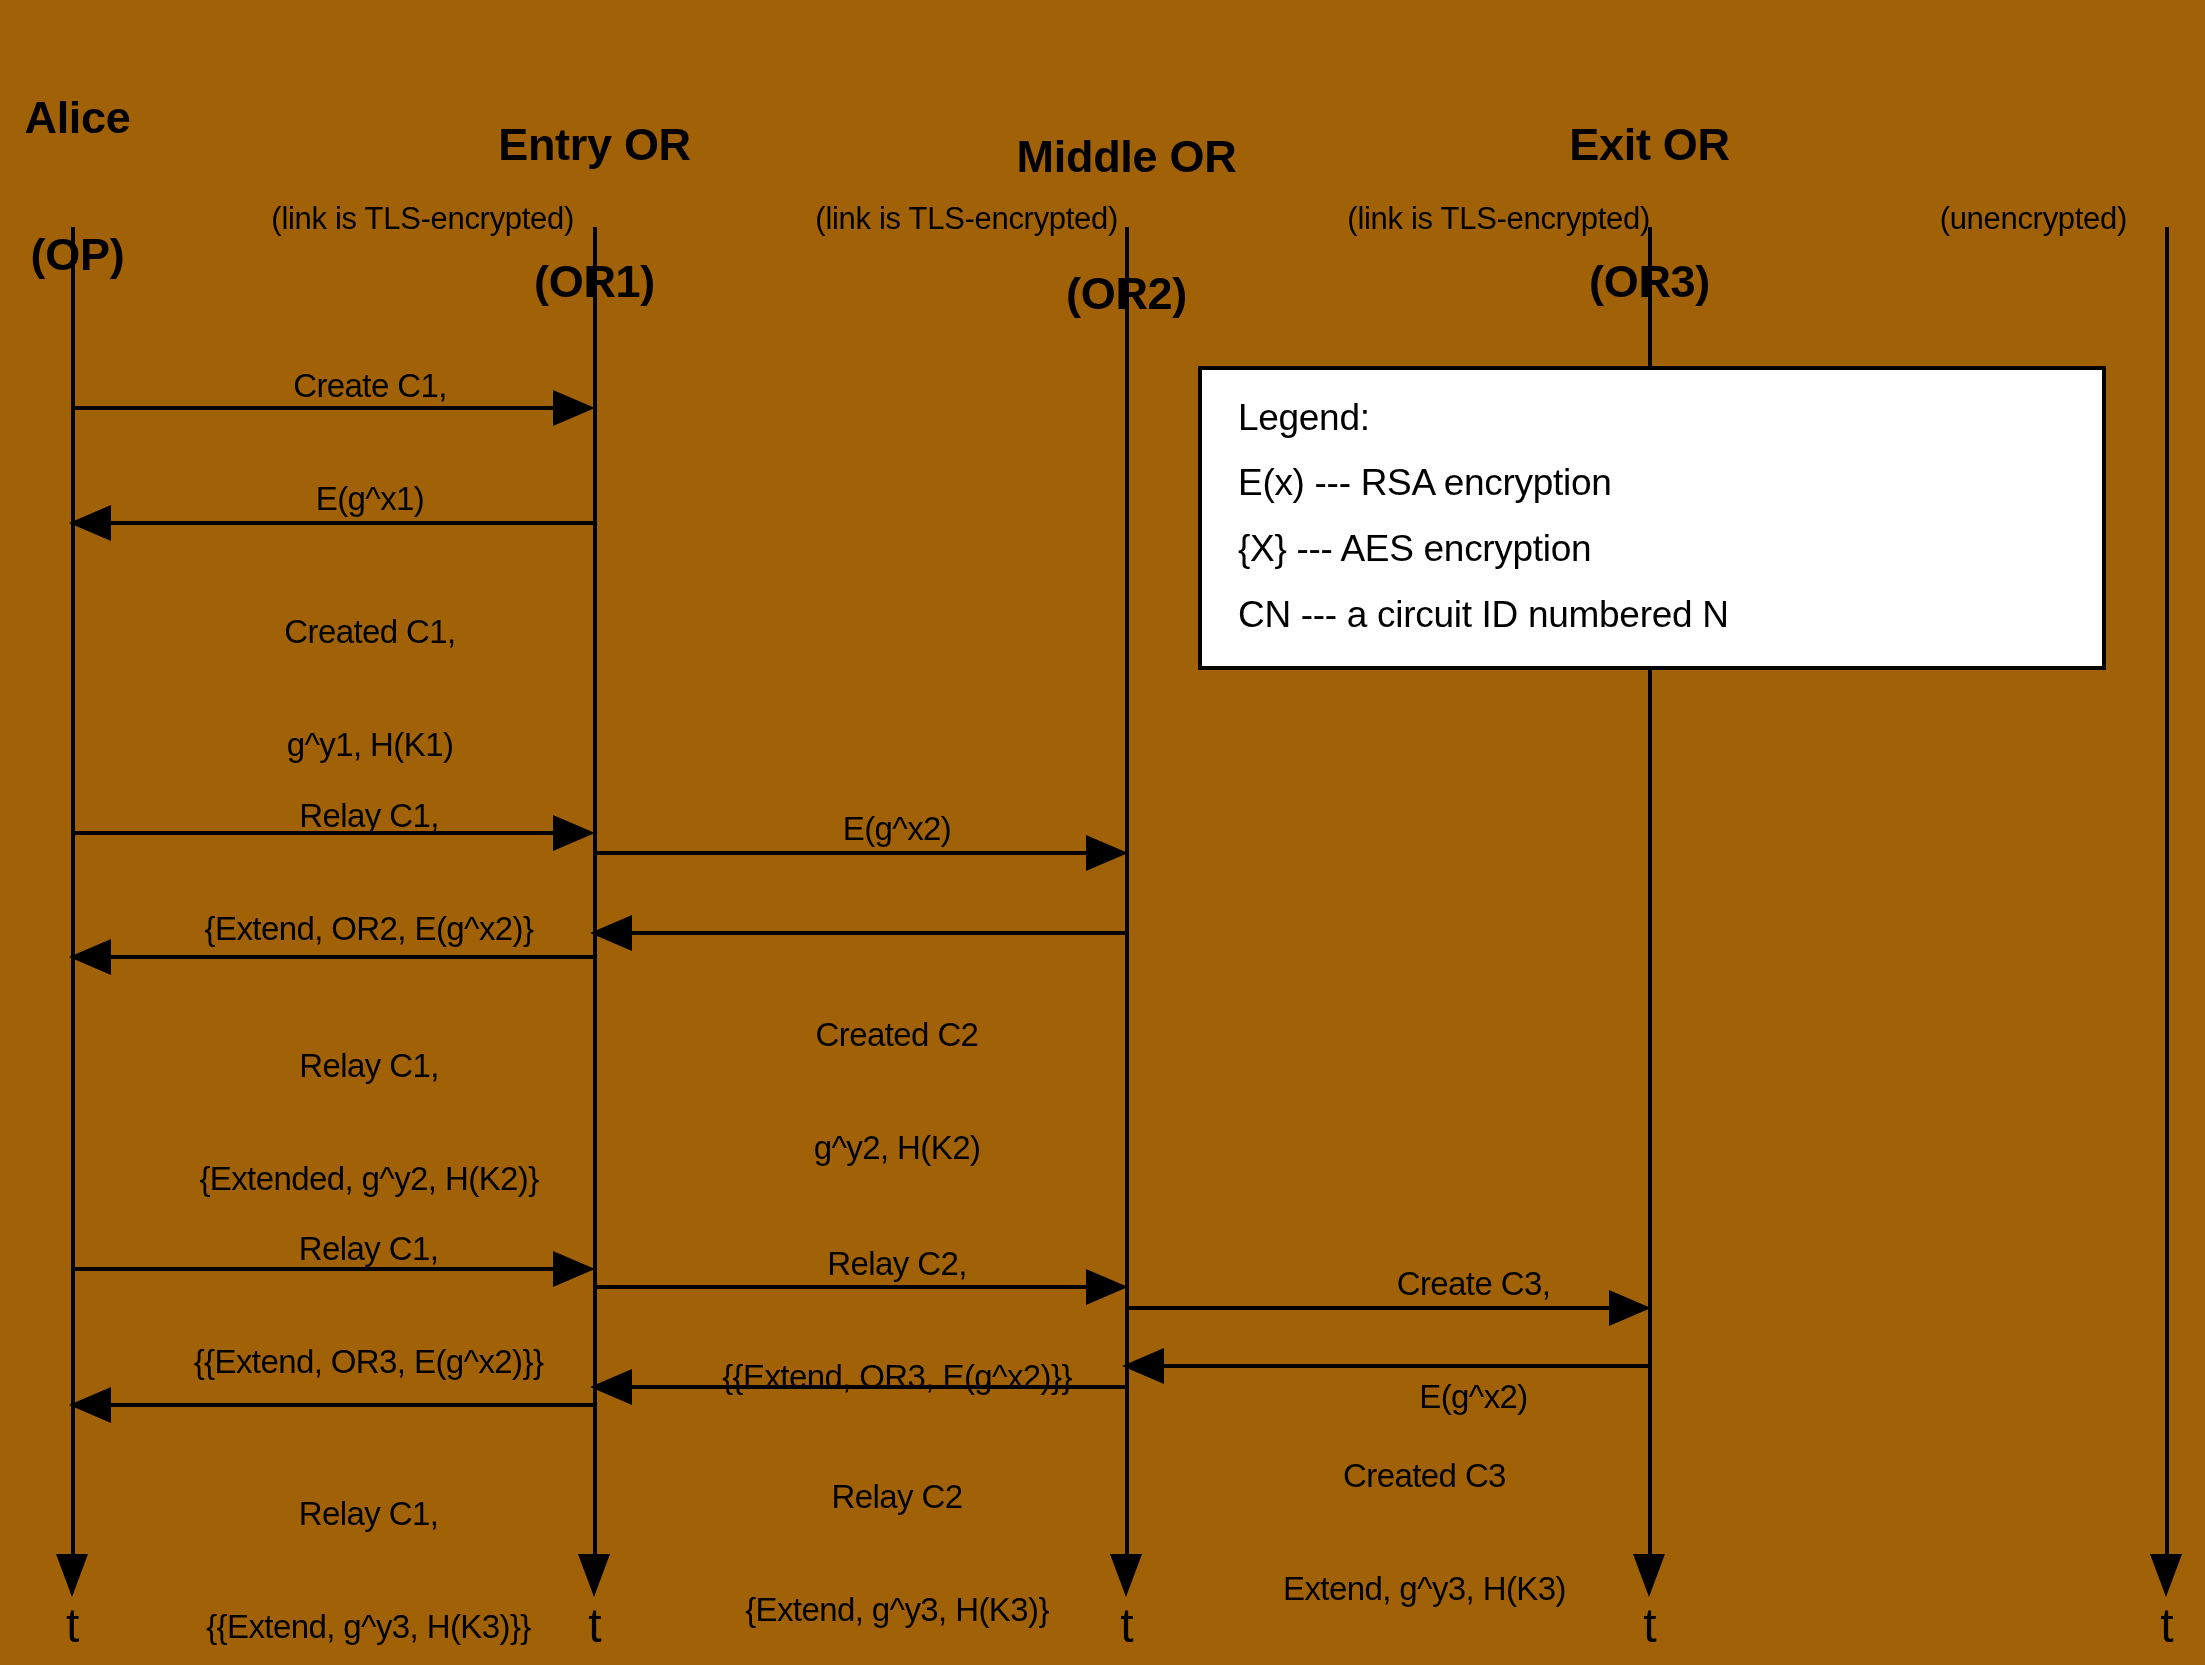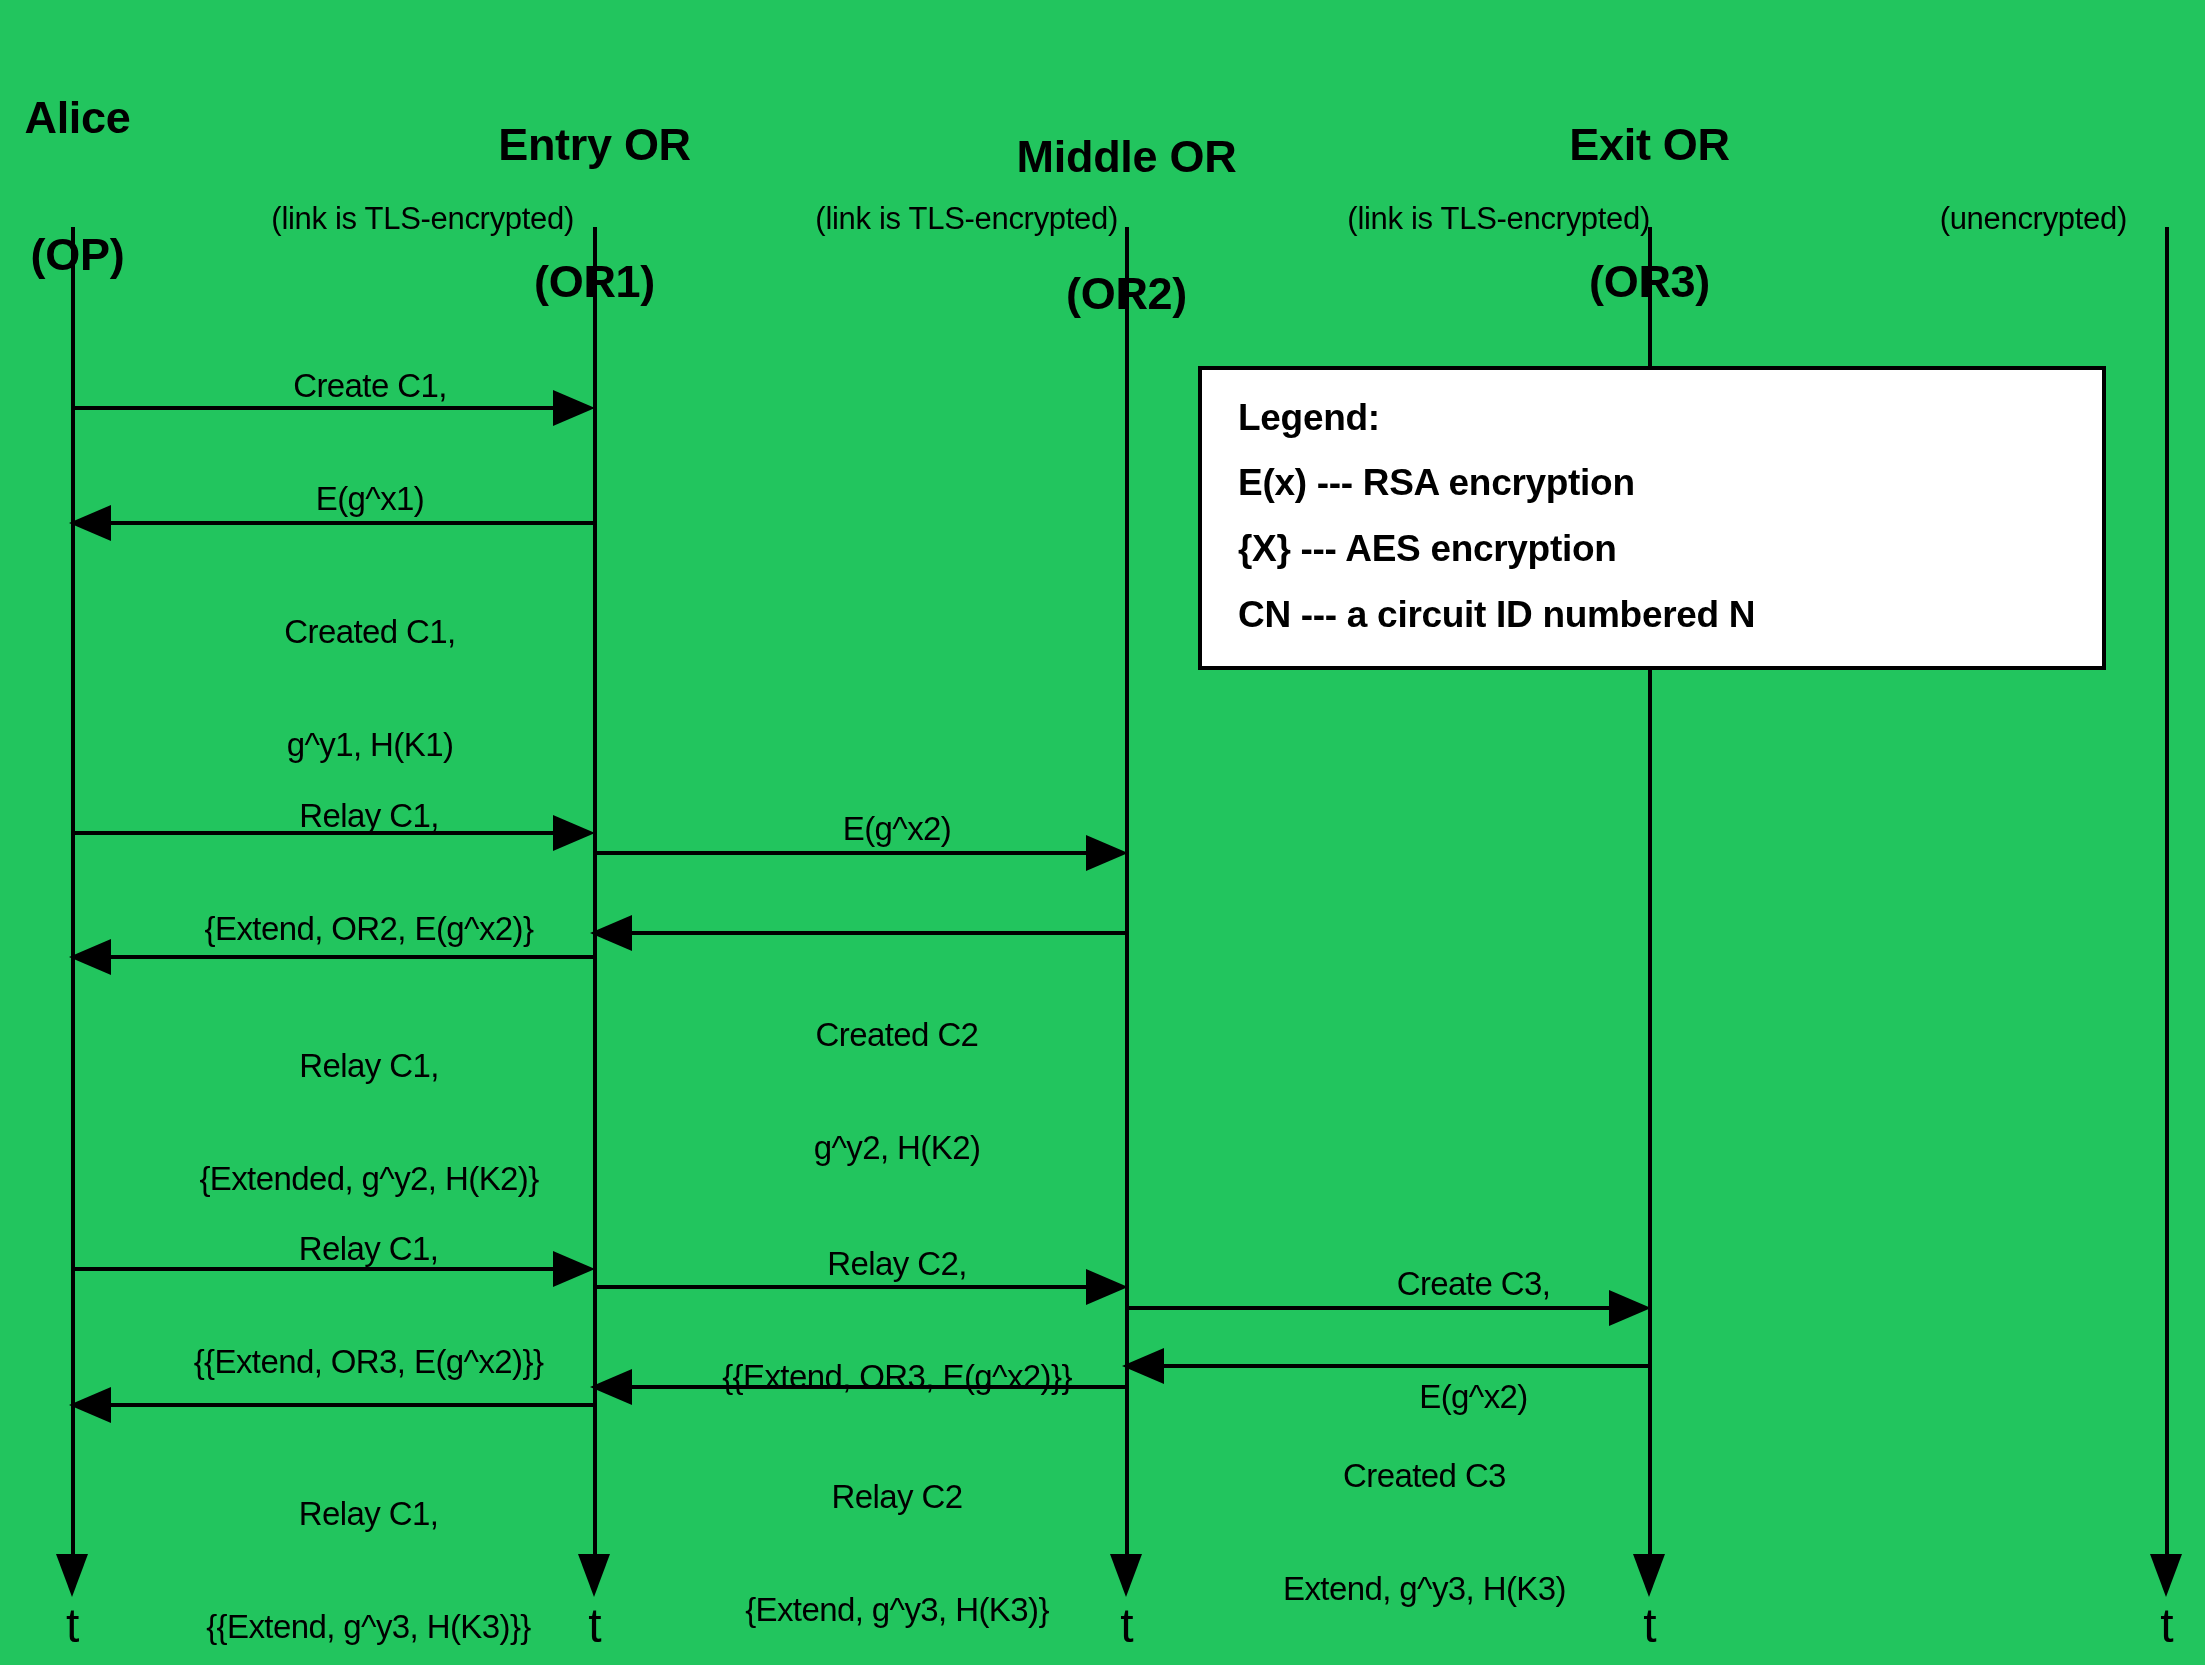--- a/index.html
+++ b/index.html
@@ -4,21 +4,21 @@
 <style>
   html, body {
     margin: 0;
     padding: 0;
     background: #ffffff;
   }
   #stage {
     position: relative;
     width: 2205px;
     height: 1665px;
-    background: #22c55e;
+    background: #a16207;
     font-family: "Liberation Sans", sans-serif;
     color: #000000;
     overflow: hidden;
   }
 
   
   .actor-title {
     position: absolute;
     font-size: 45px;
     font-weight: 700;
@@ -96,21 +96,21 @@
   
   #legend-box {
     position: absolute;
     border: 4.2px solid #000000;
     background: #ffffff;
     box-sizing: border-box;
   }
   .legend-line {
     position: absolute;
     font-size: 37px;
-    font-weight: 700;
+    font-weight: 400;
     line-height: 1;
     white-space: pre;
     letter-spacing: -0.3px;
   }
 </style>
 </head>
 <body>
 
 <div id="stage">
 

